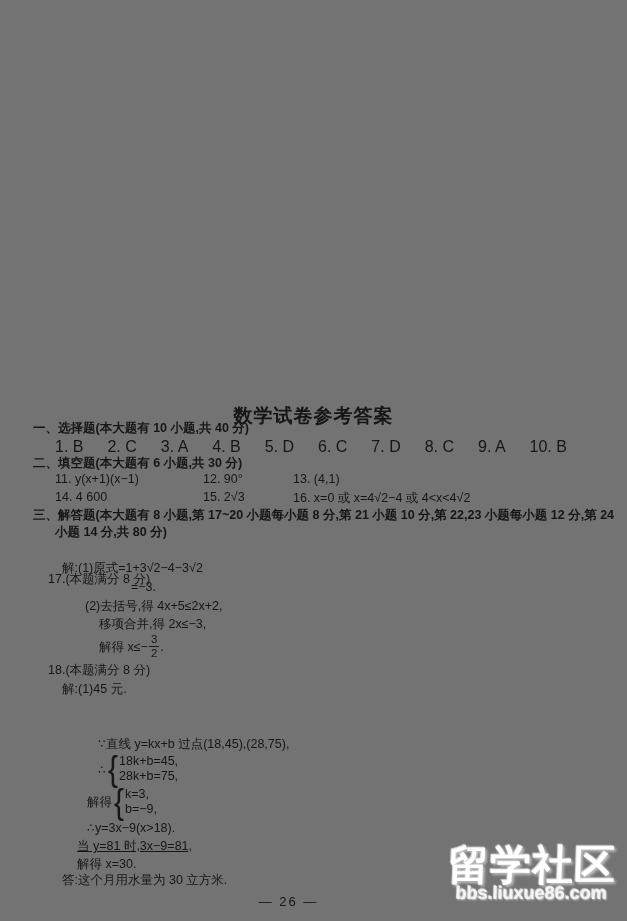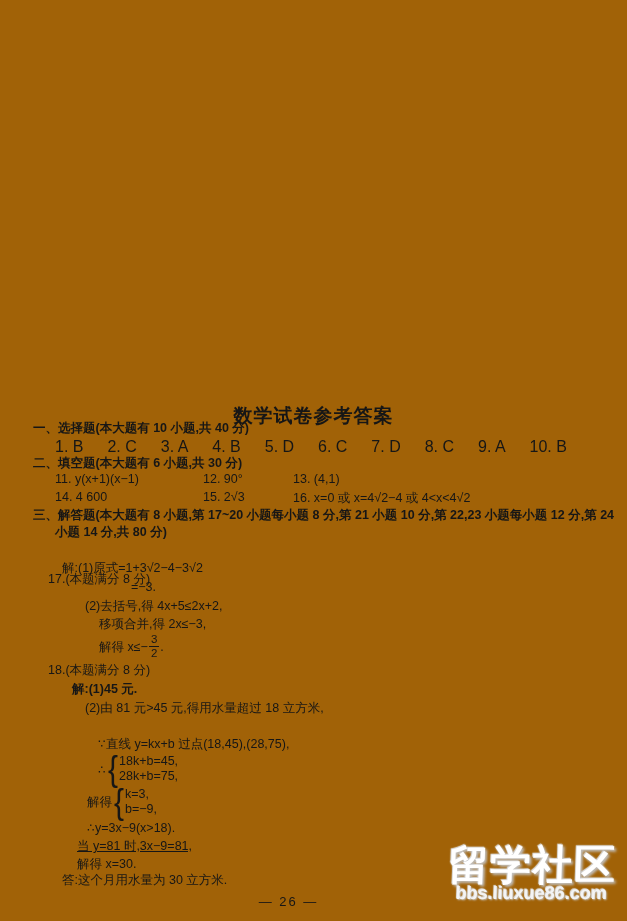--- a/index.html
+++ b/index.html
@@ -1,19 +1,19 @@
 <!DOCTYPE html>
 <html><head>
 <meta charset="utf-8">
 <style>
   html,body{margin:0;padding:0;background:#e9e9e9;}
   .page{
     position:relative;
     width:627px;height:921px;
-    background:#a16207;
+    background:#737373;
     font-family:"Liberation Sans","DejaVu Sans",sans-serif;
     color:#161616;
     overflow:hidden;
   }
   .line{
     position:absolute;
     white-space:nowrap;
     font-size:12.5px;
     line-height:16px;
     font-weight:500;
@@ -149,22 +149,21 @@
   <div class="line" style="top:634px;left:99px;height:26px;display:flex;align-items:center;">
     <span>解得 x≤−</span>
       <span class="frac">
         <span class="num">3</span>
         <span class="den">2</span>
       </span>
       <span>.</span>
   </div>
 
   <div class="line" style="top:662px;left:48px;">18.(本题满分 8 分)</div>
-  <div class="line" style="top:681px;left:72px;font-weight:bold;">解:(1)45 元.</div>
-  <div class="line" style="top:700px;left:85px;">(2)由 81 元&gt;45 元,得用水量超过 18 立方米,</div>
+  <div class="line" style="top:681px;left:62px;">解:(1)45 元.</div>
   <div class="line" style="top:736px;left:98px;">∵直线 y=kx+b 过点(18,45),(28,75),</div>
 
   <div class="sys" style="top:754px;left:98px;">
     <span>∴</span>
     <span class="brace">{</span>
     <span class="sys-lines">
       <span>18k+b=45,</span>
       <span>28k+b=75,</span>
     </span>
   </div>

